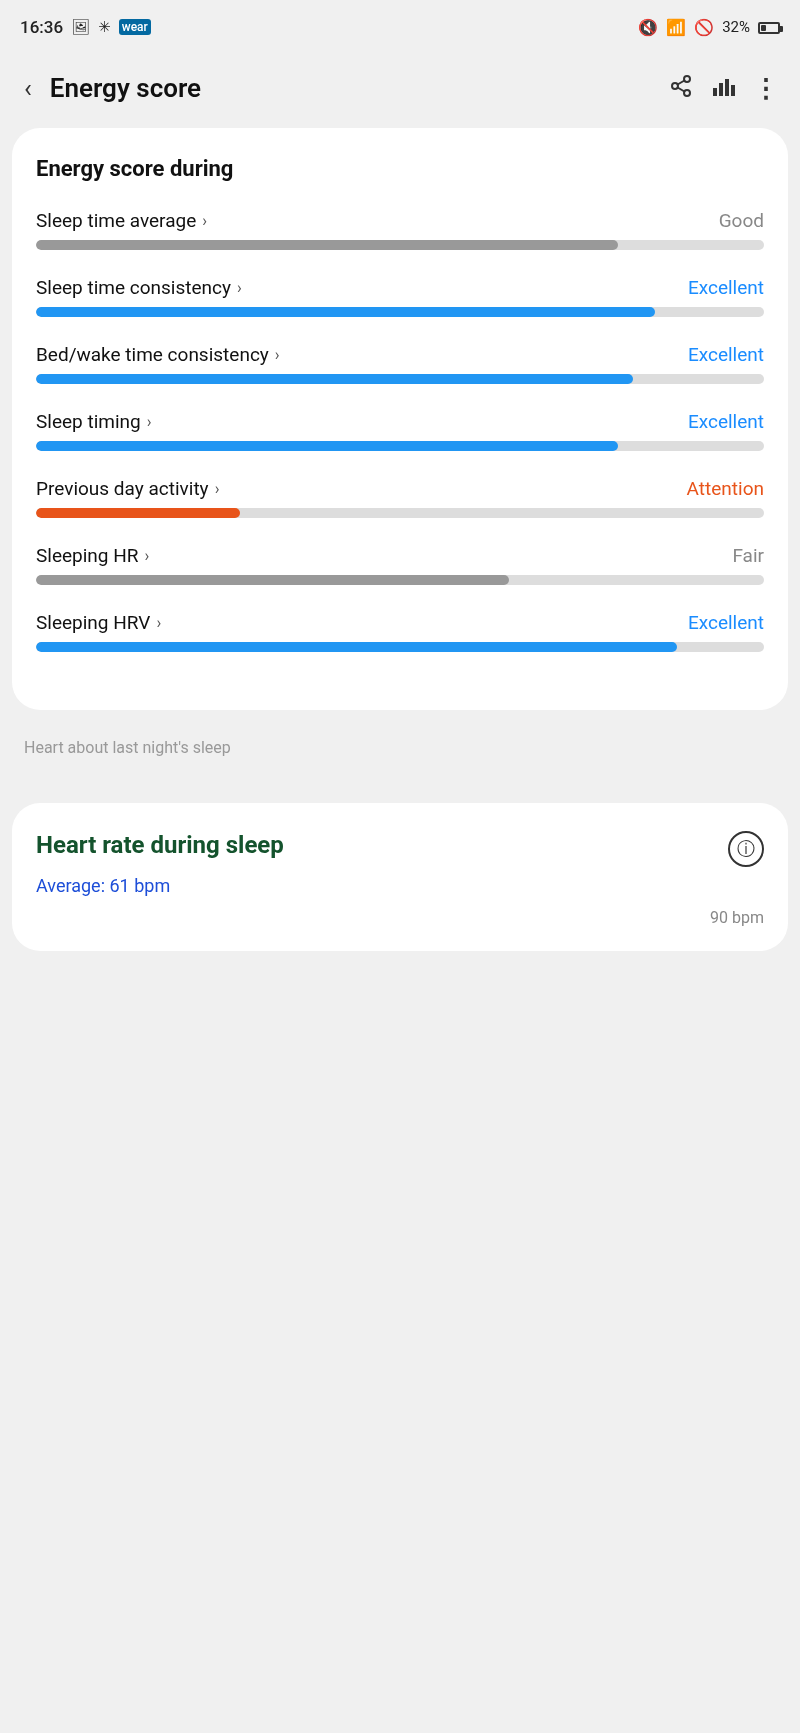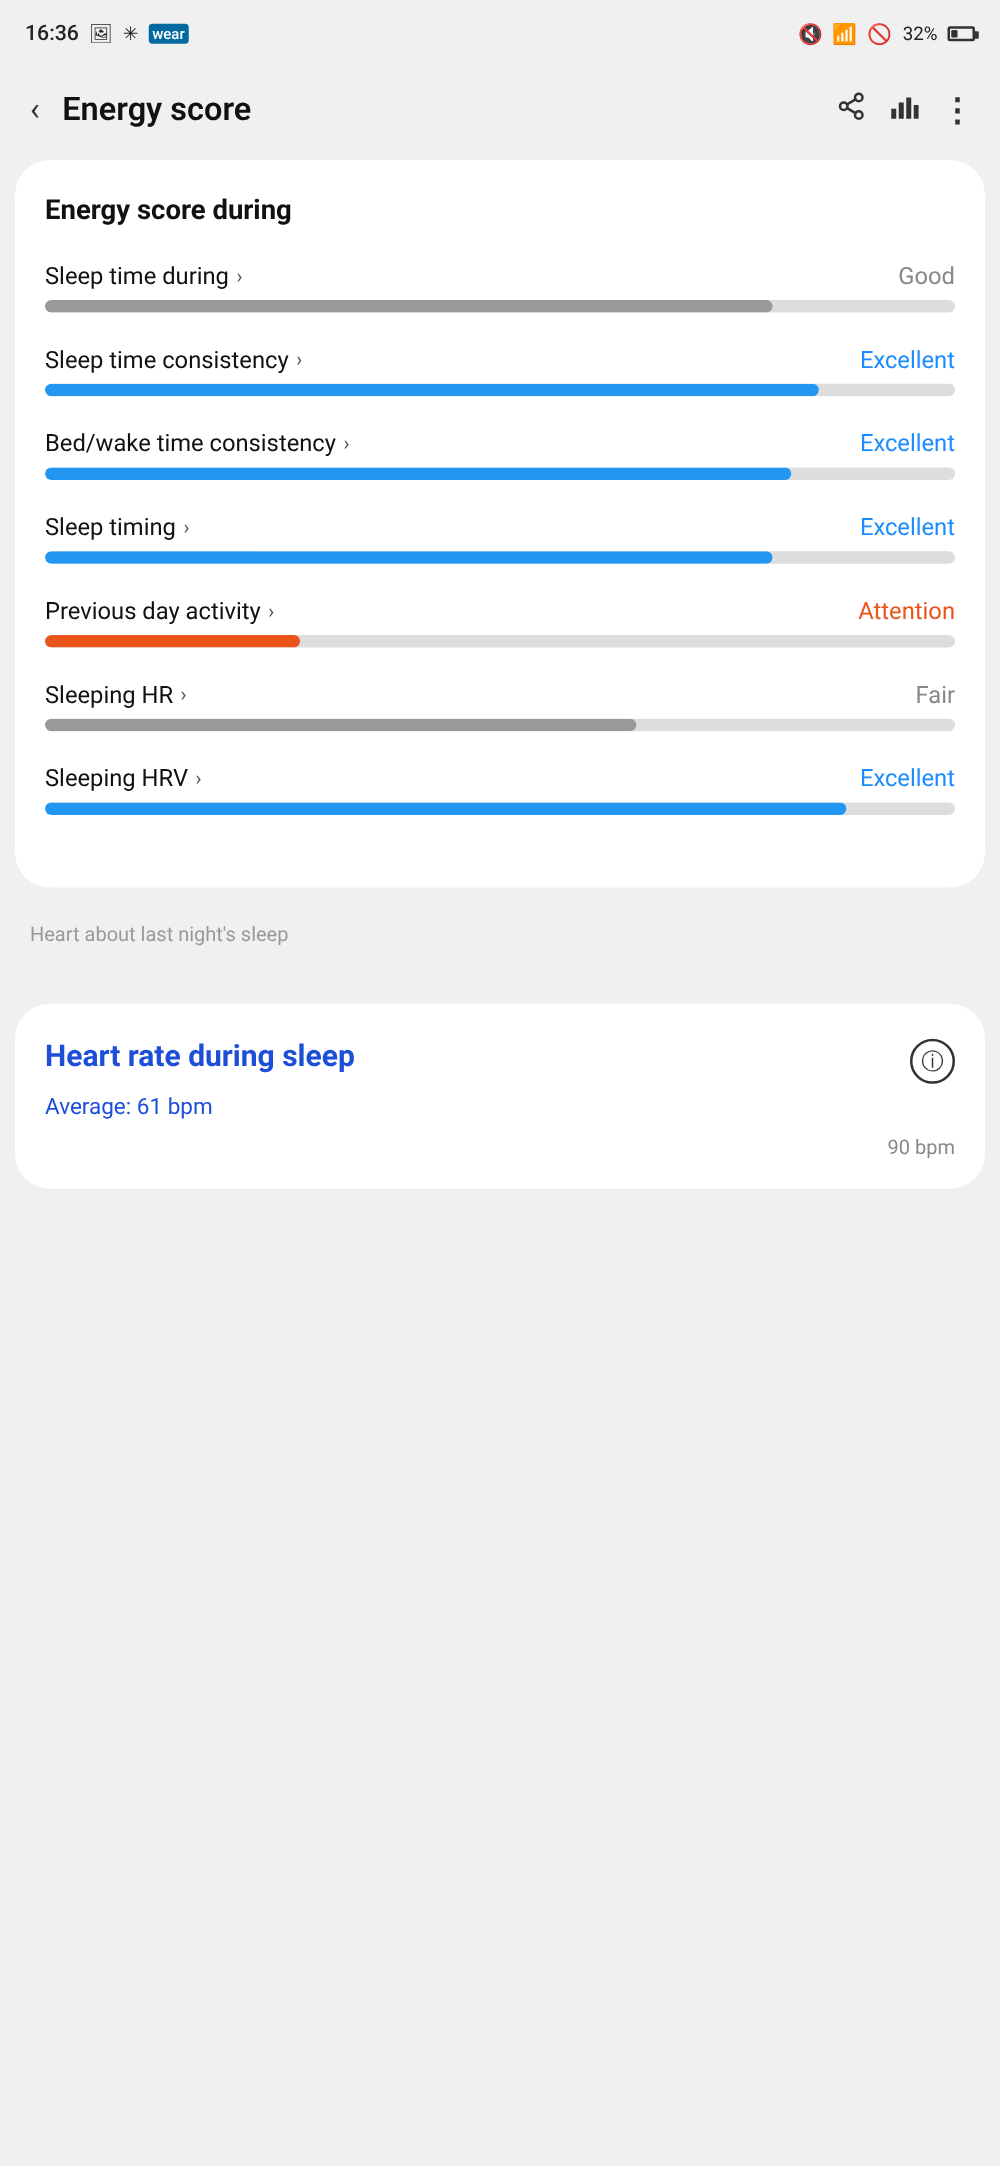--- a/index.html
+++ b/index.html
@@ -148,21 +148,21 @@
       padding: 28px 24px 24px 24px;
     }
     .heart-header {
       display: flex;
       justify-content: space-between;
       align-items: flex-start;
     }
     .heart-title {
       font-size: 24px;
       font-weight: 700;
-      color: #1d4ed8;
+      color: #14532d;
       flex: 1;
       padding-right: 12px;
     }
     .info-icon {
       width: 36px;
       height: 36px;
       border: 2px solid #333;
       border-radius: 50%;
       display: flex;
       align-items: center;
@@ -260,21 +260,21 @@
   </div>
 </div>
 
 <div class="main-card">
   <div class="section-title">Energy score during</div>
 
   <div id="factors-container">
       <div class="factor-row">
     <div class="factor-header">
       <div class="factor-name">
-        <span>Sleep time during</span>
+        <span>Sleep time average</span>
         <span class="chevron">›</span>
       </div>
       <div class="factor-status status-good">Good</div>
     </div>
     <div class="progress-bar-bg">
       <div class="progress-bar-fill fill-gray" style="width: 80%"></div>
     </div>
   </div>
       <div class="factor-row">
     <div class="factor-header">

